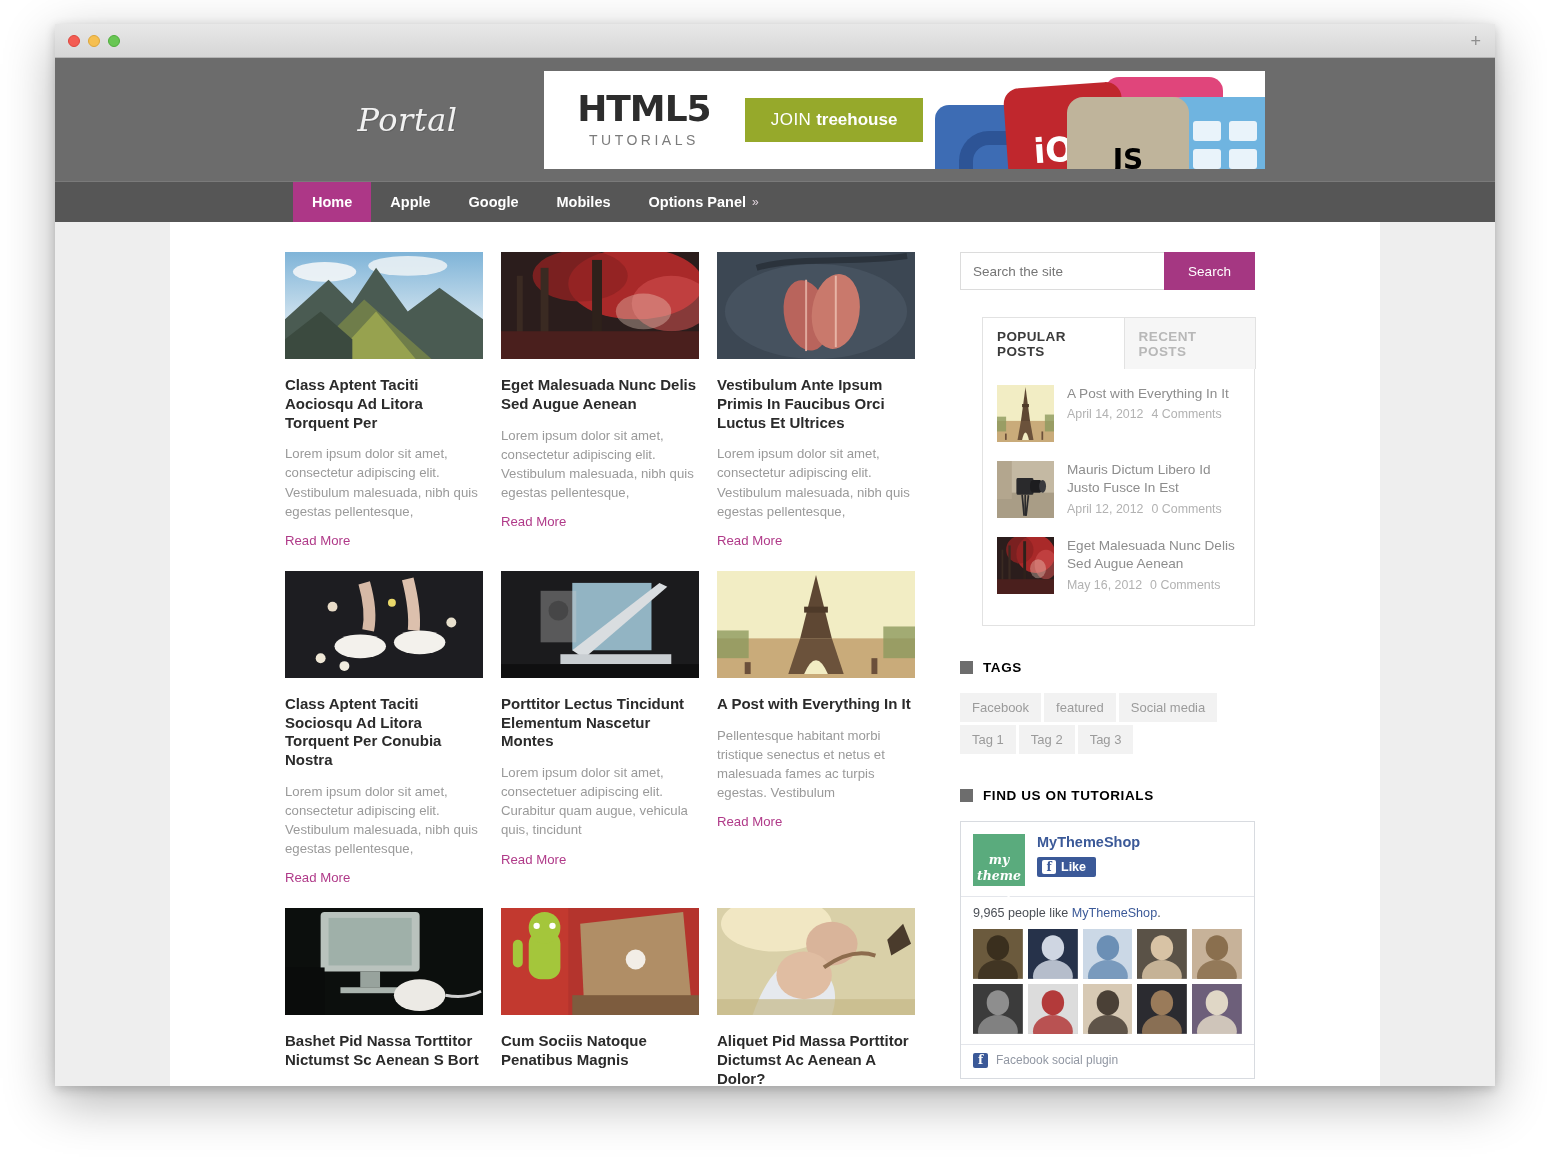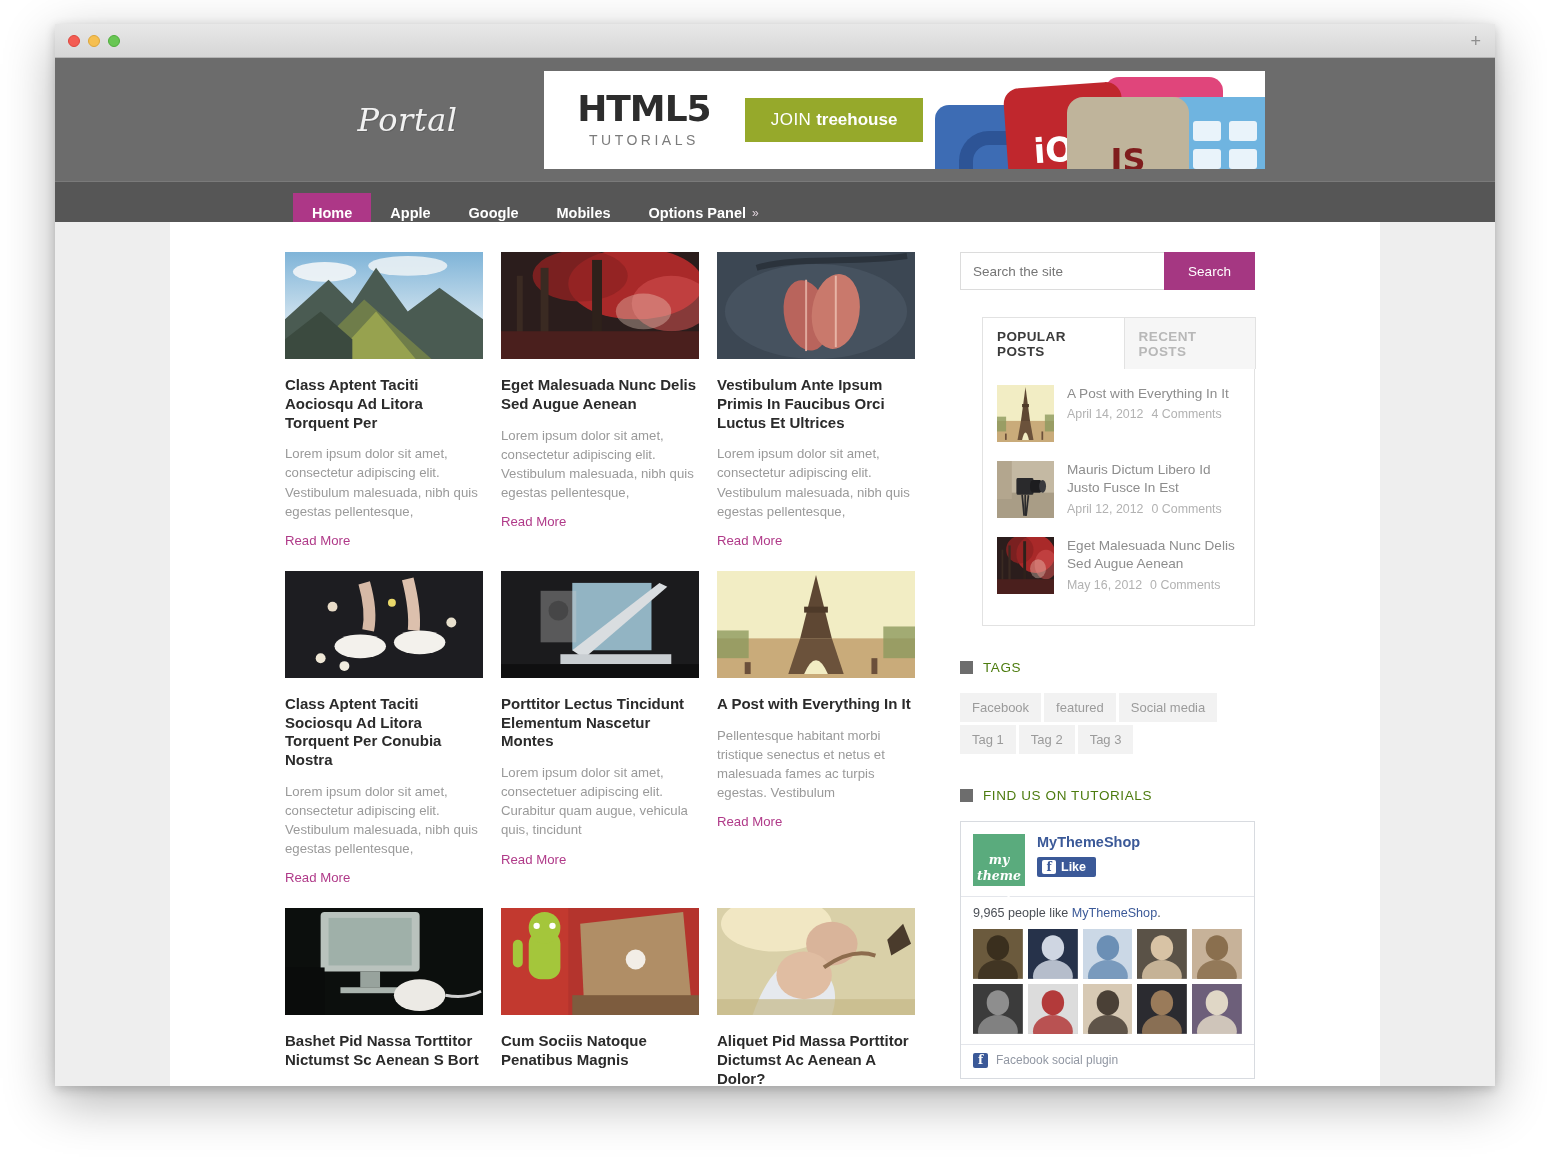--- a/index.html
+++ b/index.html
@@ -123,39 +123,39 @@
   .badge.pink::after {
     content:""; position:absolute; left: 16px; top: 20px; width: 86px; height: 80px;
     background: repeating-linear-gradient(#e87ba2 0 6px, #e0457b 6px 12px);
     border-radius: 8px;
   }
   .badge.tan {
     width: 122px; height: 126px; background: #bfb49b; left: 132px; top: 26px;
     border-radius: 16px;
     display: flex; align-items: center; justify-content: center;
   }
-  .badge.tan .lbl { color: #7f1d1d; font-weight: 700; font-size: 32px; font-family: "DejaVu Sans", sans-serif;}
+  .badge.tan .lbl { color: #000000; font-weight: 700; font-size: 28px; font-family: "DejaVu Sans", sans-serif;}
   .badge.lblue {
     width: 110px; height: 118px; background: #6fb4e0; left: 236px; top: 26px;
     border-radius: 12px;
   }
   .badge.lblue .grid {
     position:absolute; left: 22px; top: 24px;
     display: grid; grid-template-columns: repeat(2, 28px); grid-template-rows: repeat(3, 20px);
     gap: 8px;
   }
   .badge.lblue .grid i { background: #e9f3fa; border-radius: 3px; display:block; }
 
   
   .site-nav {
     background: #565656;
     height: 41px;
     border-top: 1px solid #7a7a7a;
   }
-  .nav-inner { width: 980px; margin: 11px auto; display: flex; height: 100%; padding-left: 8px; }
+  .nav-inner { width: 980px; margin: 0 auto; display: flex; height: 100%; padding-left: 8px; }
   .nav-item {
     display: flex; align-items: center;
     padding: 0 19px;
     color: #ffffff;
     font-size: 14.5px;
     font-weight: 700;
     cursor: pointer;
     white-space: nowrap;
   }
   .nav-item.active { background: #ad3787; }
@@ -255,21 +255,21 @@
   .pop-item { display: flex; gap: 13px; margin-bottom: 19px; }
   .pop-thumb { width: 57px; height: 57px; flex: 0 0 57px; overflow: hidden; background: #ddd; }
   .pop-thumb svg { display:block; width:100%; height:100%; }
   .pop-title { font-size: 13.6px; color: #8d8d8d; line-height: 1.35; cursor: pointer;}
   .pop-meta { font-size: 12.4px; color: #b2b2b2; margin-top: 4px; }
   .pop-meta .sep { display:inline-block; width: 8px; }
 
   .widget { margin-top: 34px; }
   .widget-title {
     display: flex; align-items: center; gap: 10px;
-    font-size: 13.5px; font-weight: 400; color: #4d7c0f; letter-spacing: .6px;
+    font-size: 13.5px; font-weight: 700; color: #000000; letter-spacing: .6px;
     margin-bottom: 18px;
   }
   .widget-title .sq { width: 13px; height: 13px; background: #6d6d6d; display:block; }
 
   .tag-cloud { display: flex; flex-wrap: wrap; gap: 3px; }
   .tag {
     background: #f2f2f2;
     color: #9b9b9b;
     font-size: 13px;
     padding: 7px 12px;

